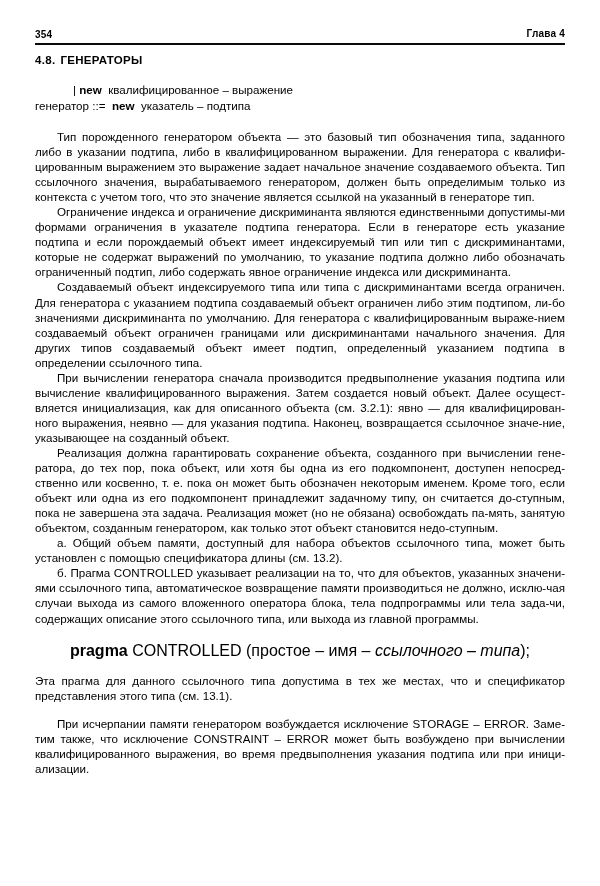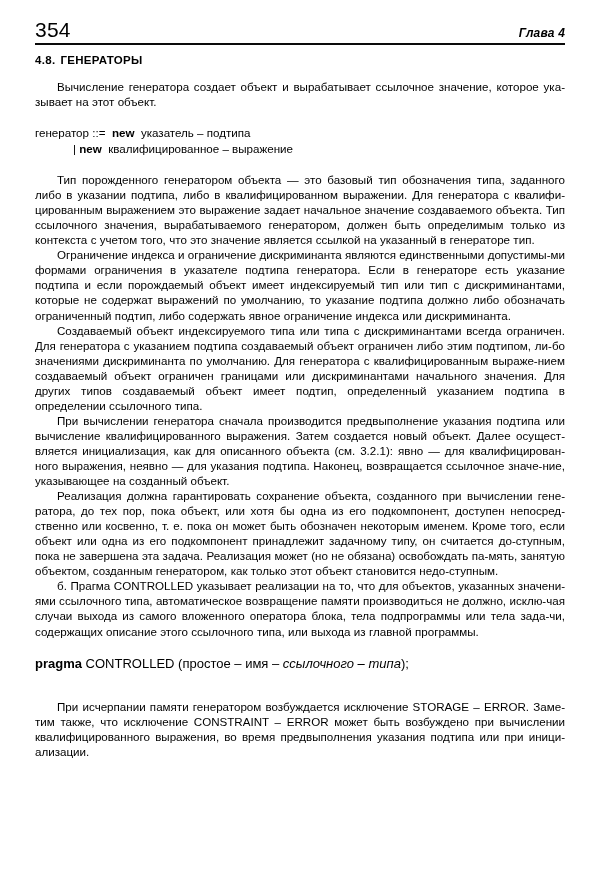--- a/index.html
+++ b/index.html
@@ -26,29 +26,28 @@
   .header {
     position: relative;
     height: 40px;
     display: flex;
     align-items: flex-end;
     justify-content: space-between;
     padding-bottom: 3px;
     border-bottom: 2px solid #0a0a0a;
   }
   .folio {
-    font-size: 21px;
-    font-weight: normal;
+    font-size: 10px;
+    font-weight: bold;
     letter-spacing: 0.2px;
     line-height: 1;
   }
   .chapter-label {
-    font-size: 12px;
+    font-size: 10px;
     font-weight: bold;
-    font-style: italic;
     letter-spacing: 0.2px;
     line-height: 1;
     padding-bottom: 1px;
   }
 
   
   .section-heading {
     margin-top: 9px;
     font-size: 11.5px;
     font-weight: bold;
@@ -90,22 +89,22 @@
     padding-left: 38px;
   }
   .kw {
     font-weight: bold;
   }
 
   
   .pragma-line {
     margin-top: 17px;
     margin-bottom: 15px;
-    text-align: left;
-    font-size: 13px;
+    text-align: center;
+    font-size: 16px;
     line-height: 15px;
     white-space: pre;
   }
   .pragma-line .kw {
     font-weight: bold;
   }
   .pragma-line .it {
     font-style: italic;
   }
   .gap-md { height: 13px; }
@@ -117,38 +116,37 @@
 
   <div class="header" style="border-bottom-color: rgb(10, 10, 10);">
     <div class="folio">354</div>
     <div class="chapter-label">Глава 4</div>
   </div>
 
   <div class="section-heading">
     <span class="num">4.8.</span><span>ГЕНЕРАТОРЫ</span>
   </div>
 
-  <div class="body-block">
-    <p class="para">Вычисление генератора создает объект и вырабатывает ссылочное значение, которое ука-зывает на этот объект.</p>
-  </div>
 
   <div class="syntax-block">
+    <div class="syntax-line alt"><span>| </span><span class="kw">new</span><span>  квалифицированное – выражение</span></div>
     <div class="syntax-line"><span>генератор ::=  </span><span class="kw">new</span><span>  указатель – подтипа</span></div>
-    <div class="syntax-line alt"><span>| </span><span class="kw">new</span><span>  квалифицированное – выражение</span></div>
   </div>
 
   <p class="para">Тип порожденного генератором объекта — это базовый тип обозначения типа, заданного либо в указании подтипа, либо в квалифицированном выражении. Для генератора с квалифи-цированным выражением это выражение задает начальное значение создаваемого объекта. Тип ссылочного значения, вырабатываемого генератором, должен быть определимым только из контекста с учетом того, что это значение является ссылкой на указанный в генераторе тип.</p>
   <p class="para">Ограничение индекса и ограничение дискриминанта являются единственными допустимы-ми формами ограничения в указателе подтипа генератора. Если в генераторе есть указание подтипа и если порождаемый объект имеет индексируемый тип или тип с дискриминантами, которые не содержат выражений по умолчанию, то указание подтипа должно либо обозначать ограниченный подтип, либо содержать явное ограничение индекса или дискриминанта.</p>
   <p class="para">Создаваемый объект индексируемого типа или типа с дискриминантами всегда ограничен. Для генератора с указанием подтипа создаваемый объект ограничен либо этим подтипом, ли-бо значениями дискриминанта по умолчанию. Для генератора с квалифицированным выраже-нием создаваемый объект ограничен границами или дискриминантами начального значения. Для других типов создаваемый объект имеет подтип, определенный указанием подтипа в определении ссылочного типа.</p>
   <p class="para">При вычислении генератора сначала производится предвыполнение указания подтипа или вычисление квалифицированного выражения. Затем создается новый объект. Далее осущест-вляется инициализация, как для описанного объекта (см. 3.2.1): явно — для квалифицирован-ного выражения, неявно — для указания подтипа. Наконец, возвращается ссылочное значе-ние, указывающее на созданный объект.</p>
   <p class="para">Реализация должна гарантировать сохранение объекта, созданного при вычислении гене-ратора, до тех пор, пока объект, или хотя бы одна из его подкомпонент, доступен непосред-ственно или косвенно, т. е. пока он может быть обозначен некоторым именем. Кроме того, если объект или одна из его подкомпонент принадлежит задачному типу, он считается до-ступным, пока не завершена эта задача. Реализация может (но не обязана) освобождать па-мять, занятую объектом, созданным генератором, как только этот объект становится недо-ступным.</p>
 
+  <p class="para">а. Общий объем памяти, доступный для набора объектов ссылочного типа, может быть установлен с помощью спецификатора длины (см. 13.2).</p>
   <p class="para">б. Прагма CONTROLLED указывает реализации на то, что для объектов, указанных значени-ями ссылочного типа, автоматическое возвращение памяти производиться не должно, исклю-чая случаи выхода из самого вложенного оператора блока, тела подпрограммы или тела зада-чи, содержащих описание этого ссылочного типа, или выхода из главной программы.</p>
 
   <div class="pragma-line"><span class="kw">pragma</span> <span>CONTROLLED</span> <span>(</span><span>простое – имя – </span><span class="it">ссылочного – типа</span><span>);</span></div>
 
+  <p class="para noindent">Эта прагма для данного ссылочного типа допустима в тех же местах, что и спецификатор представления этого типа (см. 13.1).</p>
 
 
   <div class="gap-md"></div>
 
   <p class="para">При исчерпании памяти генератором возбуждается исключение STORAGE – ERROR. Заме-тим также, что исключение CONSTRAINT – ERROR может быть возбуждено при вычислении квалифицированного выражения, во время предвыполнения указания подтипа или при иници-ализации.</p>
 
 </div>
 
 </body></html>

